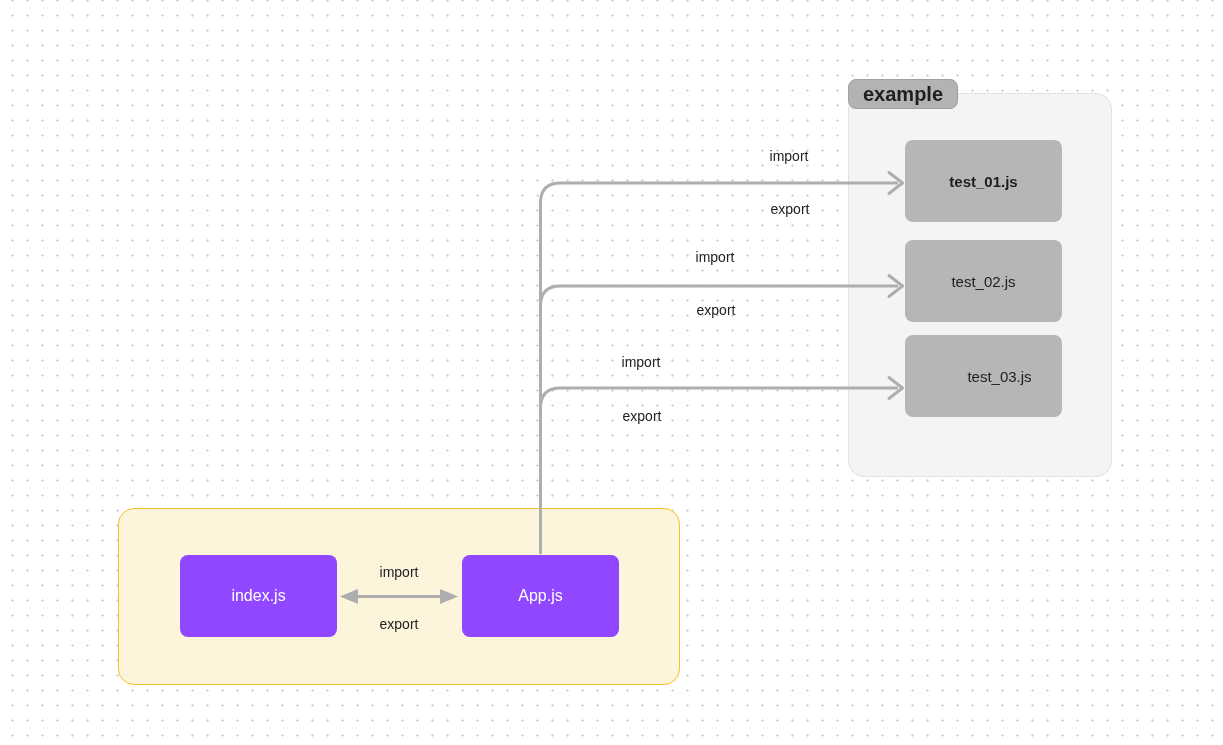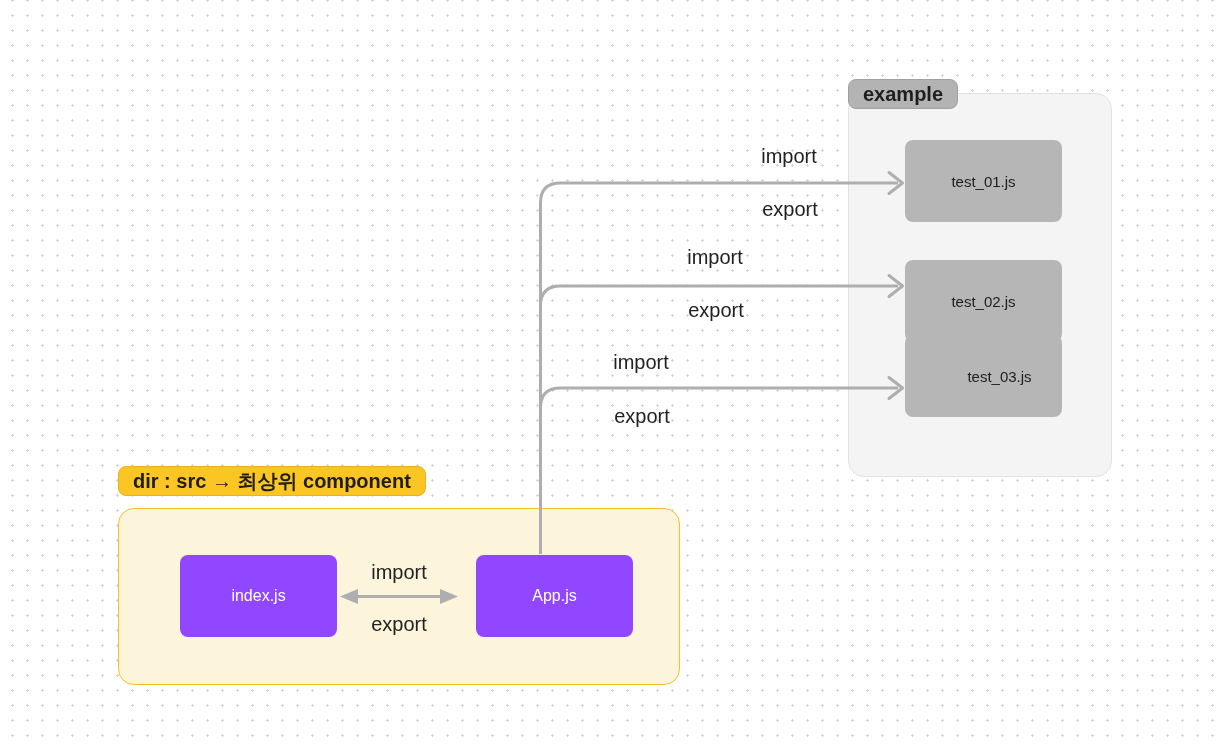--- a/index.html
+++ b/index.html
@@ -68,25 +68,25 @@
     background: var(--gray_box, #b6b6b6);
     color: #1e1e1e;
     font-size: 15px;
   }
   .node.purple-node {
     top: 555px;
     background: var(--purple, #9146ff);
     color: #ffffff;
     font-size: 16px;
   }
-  #node-test01 { top: 140px; }
-  #node-test02 { top: 260px; }
+  #node-test01 { top: 140px; font-weight: bold; }
+  #node-test02 { top: 240px; }
   #node-test03 { top: 335px; padding-left: 32px; }
   #node-index  { left: 180px; text-align: right; }
-  #node-app    { left: 476px; text-align: center; }
+  #node-app    { left: 462px; text-align: center; }
   svg.connectors {
     position: absolute;
     left: 0; top: 0;
     width: 1223px; height: 745px;
     pointer-events: none;
   }
   svg .wire {
     fill: none;
     stroke: var(--connector, #aeaeae);
     stroke-width: 3;
@@ -98,21 +98,21 @@
     stroke-linecap: round;
     stroke-linejoin: round;
   }
   svg .tri {
     fill: var(--connector, #aeaeae);
     stroke: none;
   }
   .flow-label {
     position: absolute;
     transform: translate(-50%, -50%);
-    font-size: 20px;
+    font-size: 14px;
     color: #222222;
     white-space: nowrap;
   }
 </style>
 </head>
 <body>
 
 <div class="canvas">
 
   <div class="frame gray-frame"></div>
@@ -132,21 +132,20 @@
       <path class="head" d="M889 377.5 L902.5 388 L889 398.5"></path>
     </g>
     <g>
       <path class="wire" d="M355 596.5 H443"></path>
       <path class="tri" d="M340 596.5 L358 589 L358 604 Z"></path>
       <path class="tri" d="M458 596.5 L440 589 L440 604 Z"></path>
     </g>
   </svg>
 
   <div class="tag gray-tag">example</div>
-  <div class="tag yellow-tag">dir : src → 최상위 component</div>
 
   <div class="node gray-node" id="node-test01">
     <span>test_01.js</span>
   </div>
   <div class="node gray-node" id="node-test02">
     <span>test_02.js</span>
   </div>
   <div class="node gray-node" id="node-test03">
     <span>test_03.js</span>
   </div>

